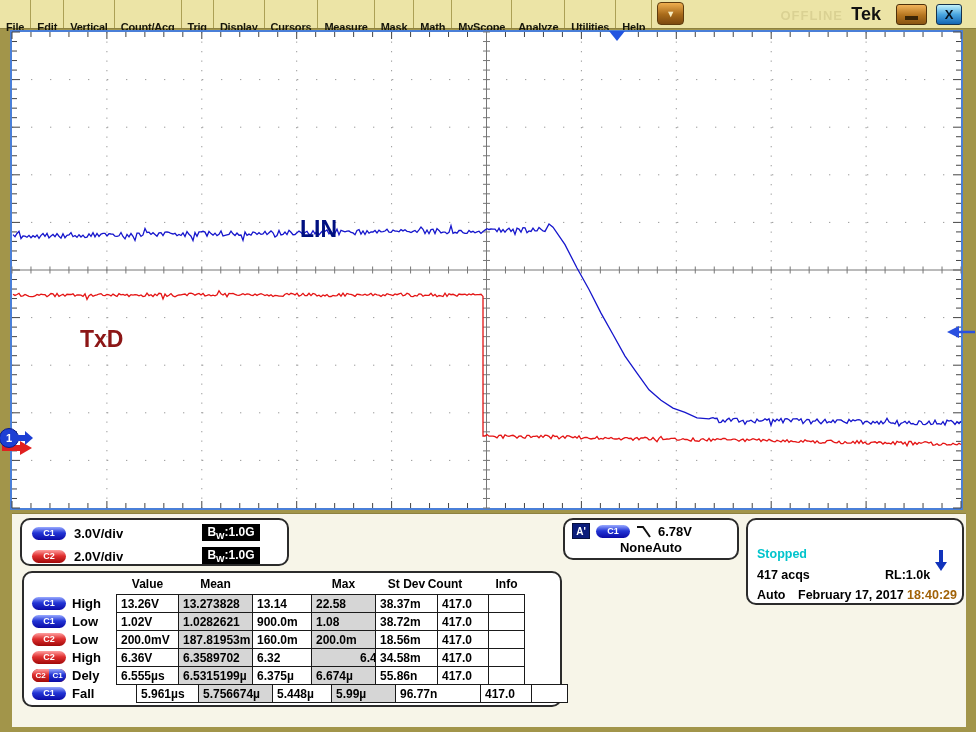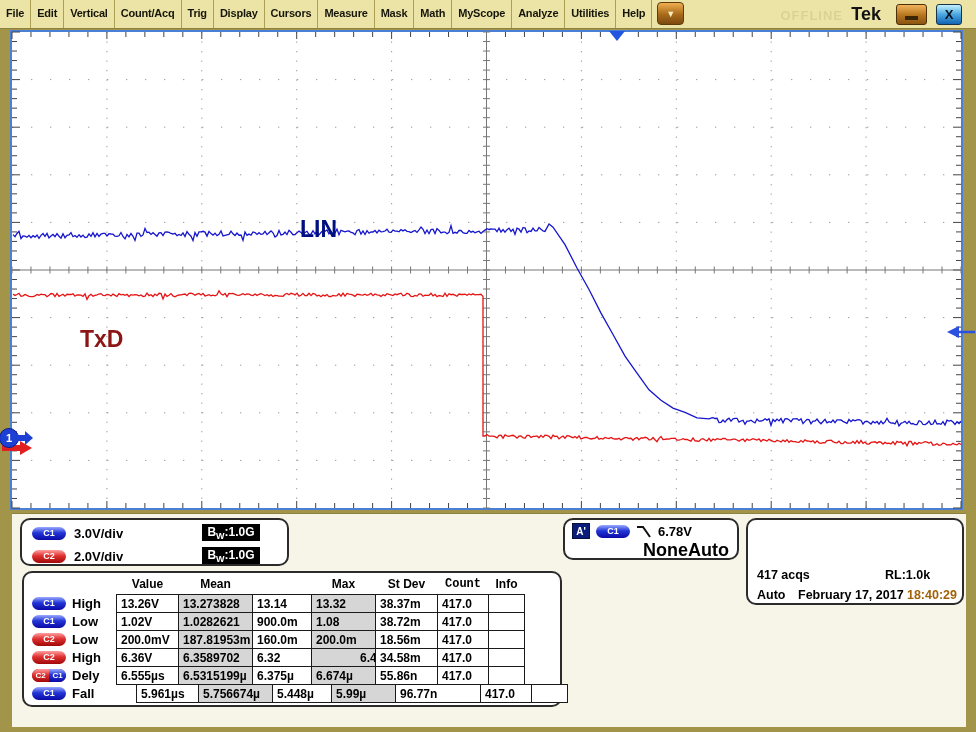--- a/index.html
+++ b/index.html
@@ -1,19 +1,19 @@
 <!DOCTYPE html>
 <html><head>
 <meta charset="utf-8">
 <style>
 *{margin:0;padding:0;box-sizing:border-box}
 html,body{width:976px;height:732px}
 body{position:relative;font-family:"Liberation Sans",sans-serif;background:#a2954a;overflow:hidden}
 .menubar{position:absolute;left:0;top:0;width:976px;height:29px;background:#ece4a6;border-bottom:1px solid #8d8140;display:flex;align-items:stretch}
-.menu-item{padding:0 6px;line-height:27px;font-size:11px;font-weight:bold;color:#15150a;border-right:1px solid #aca055;letter-spacing:-0.2px}
+.menu-item{padding:14px 6px;line-height:27px;font-size:11px;font-weight:bold;color:#15150a;border-right:1px solid #aca055;letter-spacing:-0.2px}
 .dd-btn{width:27px;height:23px;margin:2px 0 0 5px;border-radius:4px;border:1px solid #5f3c0e;background:linear-gradient(#efae4e,#a86a1a 55%,#7c4a10);display:flex;align-items:center;justify-content:center;flex:0 0 auto}
 .dd-btn span{color:#f7ecc0;font-size:9px}
 .watermark{position:absolute;right:133px;top:8px;font-size:13px;font-weight:bold;color:#8d8140;opacity:.18;letter-spacing:1px}
 .tek-logo{position:absolute;right:95px;top:4px;font-size:18px;font-weight:bold;color:#111}
 .btn-min{position:absolute;right:49px;top:4px;width:31px;height:21px;border:1px solid #4d300a;border-radius:3px;background:linear-gradient(#f2b45a,#b4741e 55%,#8a5512);display:flex;align-items:flex-end;justify-content:center}
 .btn-min i{display:block;width:13px;height:4px;background:#3a2506;margin-bottom:4px}
 .btn-close{position:absolute;right:14px;top:4px;width:26px;height:21px;border:1px solid #16324d;border-radius:3px;background:linear-gradient(#c2f2fc,#4aa6e0 50%,#1365b4);text-align:center;line-height:19px;font-weight:bold;font-size:13px;color:#06121e}
 .display{position:absolute;left:10px;top:30px;width:953px;height:480px;background:#fff;border:2px solid #4a7fd8}
 .display svg{overflow:visible;position:absolute;left:0;top:0}
 .bottom{position:absolute;left:12px;top:513px;width:954px;height:214px;background:#f7f5e8;border-top:1px solid #8d8140}
@@ -27,21 +27,21 @@
 .pill.c1{background:linear-gradient(#99aaff,#2336d6 45%,#0a0aa6)}
 .pill.c2{background:linear-gradient(#ffa0a0,#e03030 45%,#a00808)}
 .pill.dual{display:inline-flex;overflow:hidden;padding:0;line-height:13px;background:#a00808}
 .pill.dual span{flex:1;font-size:8px;color:#fff;font-weight:bold}
 .pill.dual .h2{background:linear-gradient(#ffa0a0,#e03030 45%,#a00808)}
 .pill.dual .h1{background:linear-gradient(#99aaff,#2336d6 45%,#0a0aa6)}
 .trig-panel{left:551px;top:4px;width:176px;height:42px}
 .trig-row1{display:flex;align-items:center;padding:3px 7px 0 7px;gap:6px}
 .abadge{width:18px;height:16px;background:#0a1c7a;border:1px solid #06103f;color:#fff;font-size:10px;font-weight:bold;text-align:center;line-height:15px}
 .trig-level{font-size:13px;font-weight:bold}
-.trig-row2{display:flex;justify-content:flex-end;padding:0 8px;font-weight:bold;font-size:18px;margin-top:1px}
+.trig-row2{display:flex;justify-content:center;padding:0 8px;font-weight:bold;font-size:13px;margin-top:1px}
 .tb-panel{left:734px;top:4px;width:218px;height:87px;font-size:12.5px;font-weight:bold}
 .tb-panel .r{position:absolute;left:0;width:100%;height:16px}
 .tb1{top:7px}
 .tb1 .a{position:absolute;left:9px}.tb1 .b{position:absolute;left:72px}.tb1 .c{position:absolute;right:9px}
 .tb2{top:27px}.tb2 .a{position:absolute;left:9px;color:#00c4cc}
 .tb2 svg{position:absolute;right:14px;top:1px}
 .tb3{top:48px}.tb3 .a{position:absolute;left:9px}.tb3 .b{position:absolute;left:137px}
 .tb4{top:68px}.tb4 .a{position:absolute;left:9px}.tb4 .b{position:absolute;left:50px}.tb4 .c{position:absolute;right:5px;color:#a16207}
 .meas-panel{left:10px;top:57px;width:540px;height:136px}
 .mhead{position:absolute;top:4px;left:0;width:100%;height:14px;font-size:12px;font-weight:bold}
@@ -447,49 +447,56 @@
         </svg>
       <span class="trig-level">6.78V</span>
     </div>
     <div class="trig-row2">
       <span>None</span>
       <span>Auto</span>
     </div>
   </div>
 
   <div class="panel tb-panel">
+    <div class="r tb2">
+      <span class="a">Stopped</span>
+      <svg width="14" height="24">
+          <line x1="7" y1="2" x2="7" y2="16" stroke="#1133bb" stroke-width="4"></line>
+          <polygon points="1,14 13,14 7,23" fill="#1133bb"></polygon>
+        </svg>
+    </div>
     <div class="r tb3">
       <span class="a">417 acqs</span>
       <span class="b">RL:1.0k</span>
     </div>
     <div class="r tb4">
       <span class="a">Auto</span>
       <span class="b">February 17, 2017</span>
       <span class="c">18:40:29</span>
     </div>
   </div>
 
   <div class="panel meas-panel" id="meas">
       <div class="mhead">
         <span style="left: 123.5px;">Value</span>
         <span style="left: 191.5px;">Mean</span>
         <span style="left: 266px; margin-top: 48px;">Min</span>
         <span style="left: 319.5px;">Max</span>
         <span style="left: 382.5px;">St Dev</span>
-        <span style="left: 439px; font-family: Liberation Mono, monospace;">Count</span>
+        <span style="left: 421px;">Count</span>
         <span style="left: 482.5px;">Info</span>
       </div>
       <div class="mrow" style="top: 21px;">
         <span class="pill rpill c1">C1</span>
         <span class="rlabel">High</span>
         <div class="cells">
           <div class="cell" style="width: 63px;">13.26V</div>
           <div class="cell gray" style="width: 75px;">13.273828</div>
           <div class="cell" style="width: 60px;">13.14</div>
-          <div class="cell gray" style="width: 65px;">13.32</div>
+          <div class="cell gray" style="width: 65px;">22.58</div>
           <div class="cell" style="width: 63px;">38.37m</div>
           <div class="cell" style="width: 52px;">417.0</div>
           <div class="cell" style="width: 37px;"></div>
         </div>
       </div>
       <div class="mrow" style="top: 39px;">
         <span class="pill rpill c1">C1</span>
         <span class="rlabel">Low</span>
         <div class="cells">
           <div class="cell" style="width: 63px;">1.02V</div>

